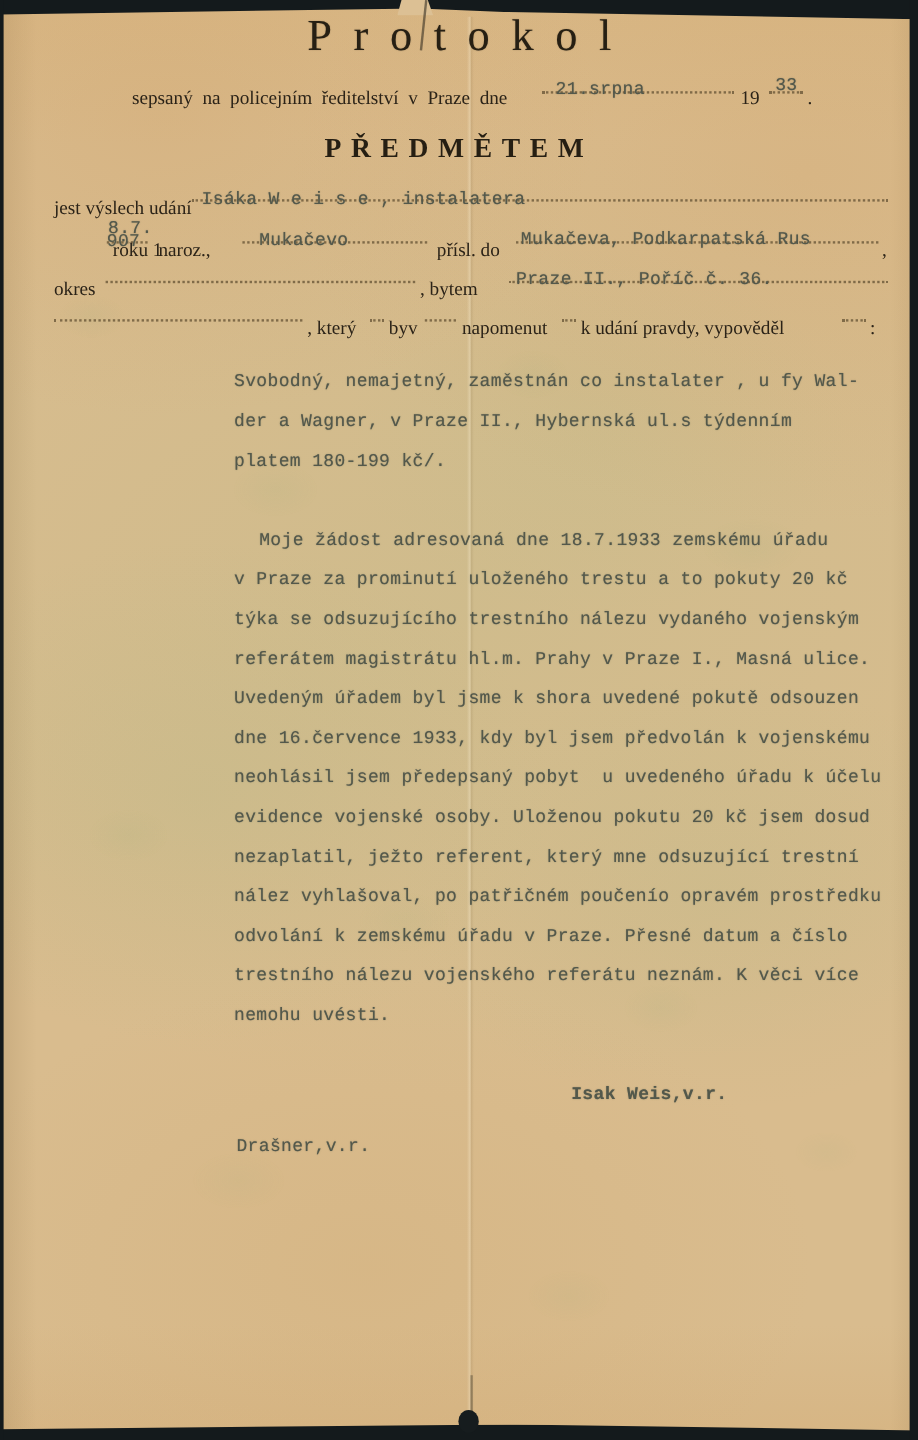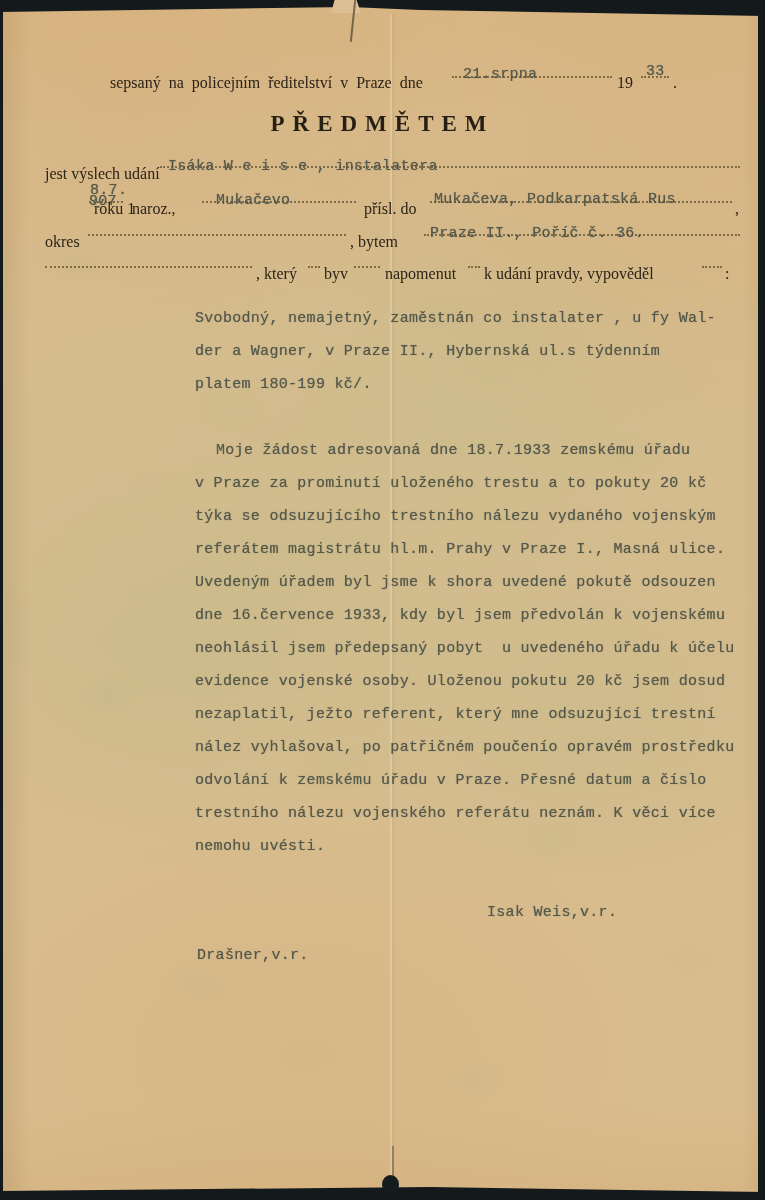--- a/index.html
+++ b/index.html
@@ -74,20 +74,21 @@
     text-shadow:0 0 1px rgba(83,88,75,.65);}
   .indent-first .typed-line:first-child{padding-left:21px;}
 </style>
 </head>
 <body>
 
 <div class="paper">
   <div class="speckle"></div>
   <div class="fold"></div>
 
+  <div class="doc-title">Protokol</div>
 
   <span class="print" style="left:110px;top:74px;word-spacing:4px;">sepsaný na policejním ředitelství v Praze dne</span>
   <div class="leader" style="left:452px;top:76px;width:160px;"></div>
   <span class="typed" style="left:463px;top:66px;">21.srpna</span>
   <span class="print" style="left:617px;top:74px;">19</span>
   <div class="leader" style="left:641px;top:76px;width:28px;"></div>
   <span class="typed" style="left:646px;top:63px;text-align:right;">33</span>
   <span class="print" style="left:673px;top:74px;">.</span>
 
   <div class="heading">PŘEDMĚTEM</div>
@@ -140,21 +141,21 @@
       <div class="typed-line">dne 16.července 1933, kdy byl jsem předvolán k vojenskému</div>
       <div class="typed-line">neohlásil jsem předepsaný pobyt  u uvedeného úřadu k účelu</div>
       <div class="typed-line">evidence vojenské osoby. Uloženou pokutu 20 kč jsem dosud</div>
       <div class="typed-line">nezaplatil, ježto referent, který mne odsuzující trestní</div>
       <div class="typed-line">nález vyhlašoval, po patřičném poučenío opravém prostředku</div>
       <div class="typed-line">odvolání k zemskému úřadu v Praze. Přesné datum a číslo</div>
       <div class="typed-line">trestního nálezu vojenského referátu neznám. K věci více</div>
       <div class="typed-line">nemohu uvésti.</div>
     </div>
 
-  <span class="typed" style="left:487px;top:904px;">Isak Weis,v.r.</span>
+  <span class="typed" style="left:476px;top:904px;font-weight:bold;">Isak Weis,v.r.</span>
   <span class="typed" style="left:197px;top:947px;">Drašner,v.r.</span>
 </div>
 
 <div class="band band-top"></div>
 <div class="band band-bottom"></div>
 <div class="band band-left"></div>
 <div class="band band-right"></div>
 <div class="tear-tab"></div>
 <div class="tear-line"></div>
 <div class="fold-crack"></div>

